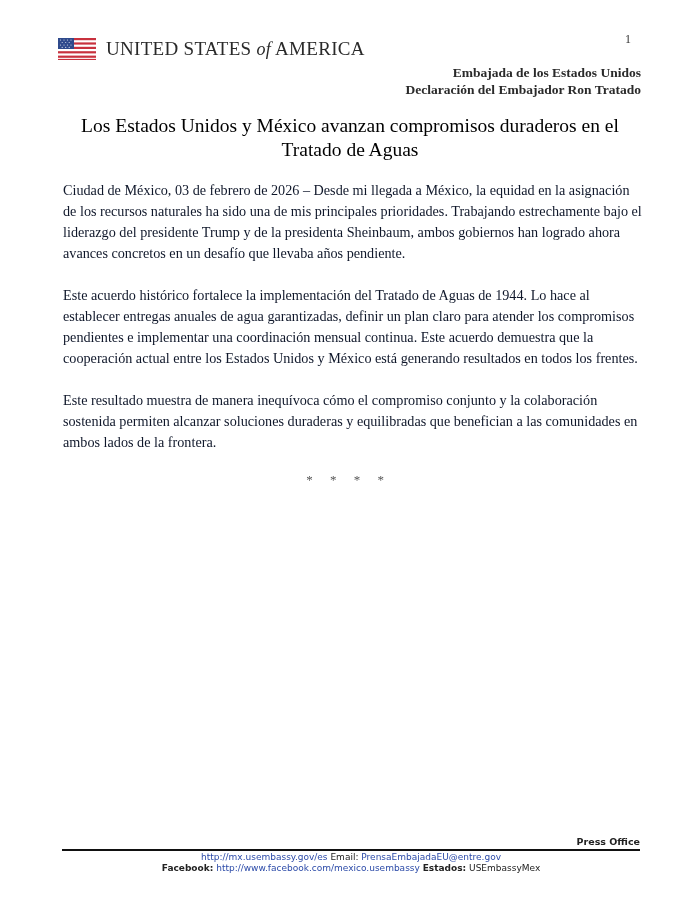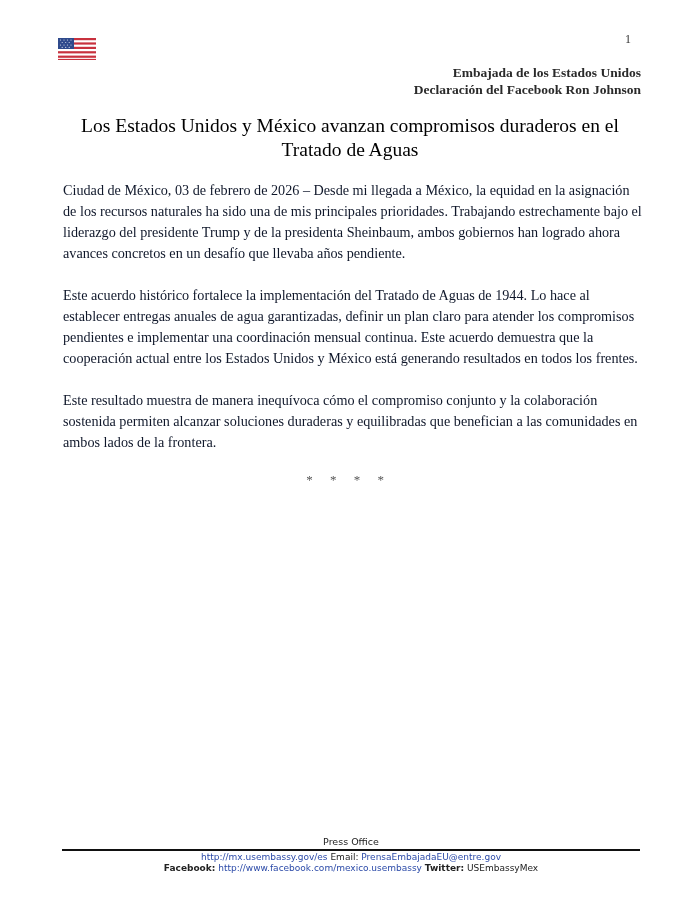--- a/index.html
+++ b/index.html
@@ -97,22 +97,23 @@
       top: 836px;
       left: 62px;
       width: 578px;
       text-align: center;
       font-family: "DejaVu Sans", sans-serif;
       font-size: 9px;
       line-height: 11px;
       color: #222;
     }
     .footer .press-office {
-      font-weight: normal;
+      font-weight: bold;
       font-size: 9.5px;
+      text-align: right;
     }
     .footer .rule {
       height: 2px;
       background: #111;
       margin: 2px 0 1px 0;
     }
     .footer a {
       color: #2b4aa8;
     }
     .footer .label {
@@ -145,25 +146,30 @@
         <circle cx="11.2" cy="4.5" r="0.6"></circle>
       <circle cx="2.5" cy="7" r="0.6"></circle>
         <circle cx="6" cy="7" r="0.6"></circle>
         <circle cx="9.5" cy="7" r="0.6"></circle>
         <circle cx="13" cy="7" r="0.6"></circle>
       <circle cx="4.2" cy="9.4" r="0.6"></circle>
         <circle cx="7.7" cy="9.4" r="0.6"></circle>
         <circle cx="11.2" cy="9.4" r="0.6"></circle>
     </g>
   </svg>
+  <div class="brand-text">
+    <span>UNITED STATES</span>
+    <span class="of">of</span>
+    <span>AMERICA</span>
+  </div>
 </div>
 
 <div class="embassy-block">
   <div>Embajada de los Estados Unidos</div>
-  <div>Declaración del Facebook Ron Johnson</div>
+  <div>Declaración del Embajador Ron Tratado</div>
 </div>
 
 <div class="title">Los Estados Unidos y México avanzan compromisos duraderos en el Tratado de Aguas</div>
 
 <div class="body-text">
   <p>Ciudad de México, 03 de febrero de 2026 – Desde mi llegada a México, la equidad en la asignación de los recursos naturales ha sido una de mis principales prioridades. Trabajando estrechamente bajo el liderazgo del presidente Trump y de la presidenta Sheinbaum, ambos gobiernos han logrado ahora avances concretos en un desafío que llevaba años pendiente.</p>
   <p>Este acuerdo histórico fortalece la implementación del Tratado de Aguas de 1944. Lo hace al establecer entregas anuales de agua garantizadas, definir un plan claro para atender los compromisos pendientes e implementar una coordinación mensual continua. Este acuerdo demuestra que la cooperación actual entre los Estados Unidos y México está generando resultados en todos los frentes.</p>
   <p>Este resultado muestra de manera inequívoca cómo el compromiso conjunto y la colaboración sostenida permiten alcanzar soluciones duraderas y equilibradas que benefician a las comunidades en ambos lados de la frontera.</p>
 </div>
 
@@ -173,16 +179,16 @@
   <div class="press-office">Press Office</div>
   <div class="rule"></div>
   <div>
     <a>http://mx.usembassy.gov/es</a>
     <span>Email:</span>
     <a>PrensaEmbajadaEU@entre.gov</a>
   </div>
   <div>
     <span class="label">Facebook:</span>
     <a>http://www.facebook.com/mexico.usembassy</a>
-    <span class="label">Twitter:</span>
+    <span class="label">Estados:</span>
     <span>USEmbassyMex</span>
   </div>
 </div>
 
 </body></html>

